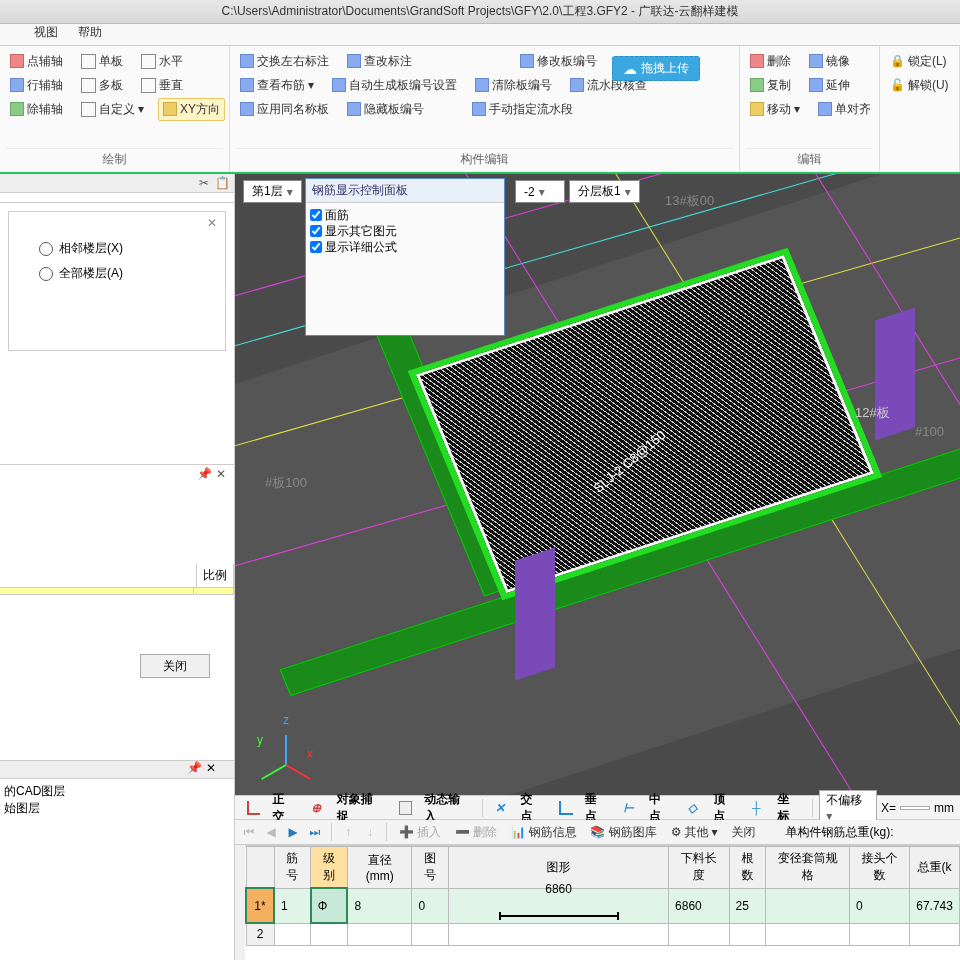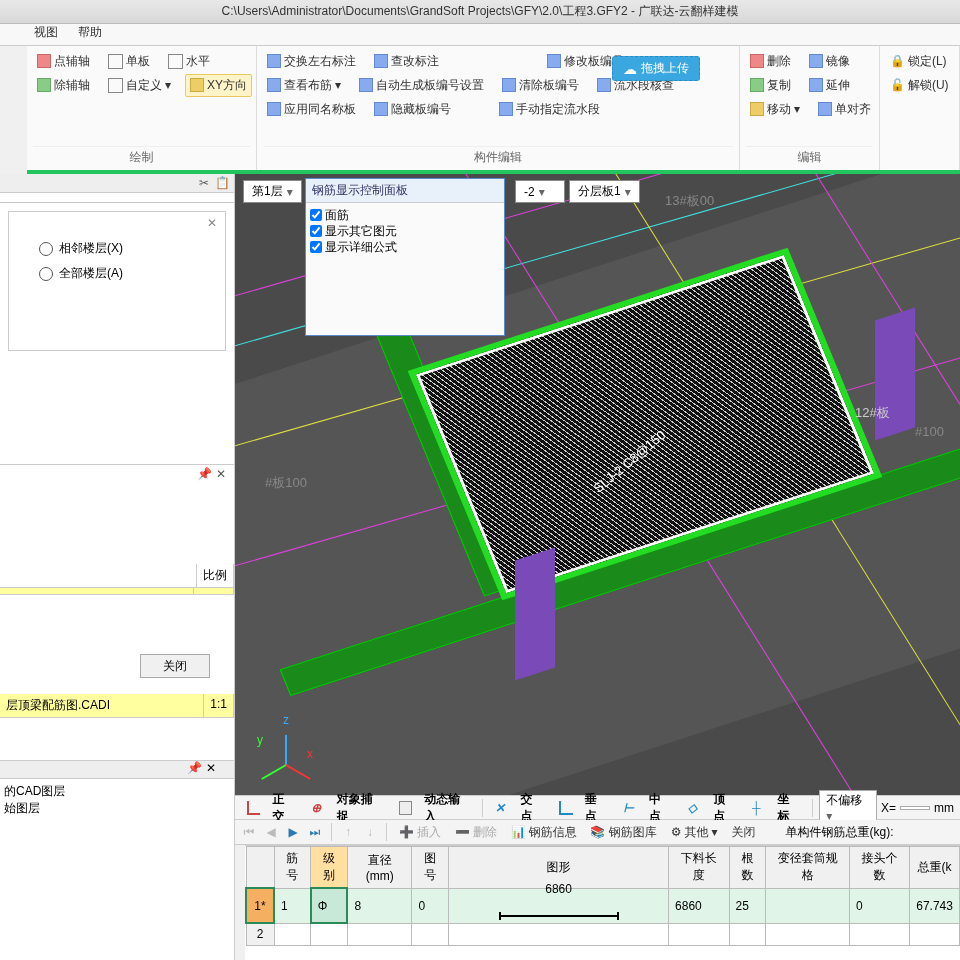--- a/index.html
+++ b/index.html
@@ -1,20 +1,20 @@
 <!DOCTYPE html>
 <html><head>
 <meta charset="utf-8">
 <style>
 * { box-sizing: border-box; margin: 0; padding: 0; font-family: "Microsoft YaHei", SimSun, sans-serif; font-size: 12px; }
 body { width: 960px; height: 960px; background: #f0f0f0; overflow: hidden; position: relative; }
 .titlebar { height: 24px; background: linear-gradient(#e8e8e8,#d8d8d8); display: flex; align-items: center; justify-content: center; color: #333; border-bottom: 1px solid #bbb; }
 .menubar { height: 22px; background: #f8f8f8; display: flex; align-items: flex-start; padding-left: 34px; gap: 20px; border-bottom: 1px solid #ccc; }
 .menubar span { color: #333; cursor: pointer; }
-.ribbon { height: 128px; background: #fafafa; border-bottom: 4px solid #22c55e; display: flex; margin-left: 27px; }
+.ribbon { height: 128px; background: #fafafa; border-bottom: 2px solid #22c55e; display: flex; }
 .ribbon-group { border-right: 1px solid #ddd; padding: 4px 6px; display: flex; flex-direction: column; justify-content: space-between; }
 .ribbon-items { display: flex; flex-direction: column; gap: 2px; }
 .ribbon-row { display: flex; gap: 10px; align-items: center; height: 22px; }
 .ribbon-btn { display: flex; align-items: center; gap: 3px; padding: 2px 4px; color: #333; cursor: pointer; white-space: nowrap; }
 .ribbon-btn.checkbox::before { content: ""; width: 13px; height: 13px; border: 1px solid #888; display: inline-block; }
 .ribbon-btn.active { background: #fff4c7; border: 1px solid #e8c860; border-radius: 2px; }
 .ribbon-label { text-align: center; color: #666; padding-top: 2px; border-top: 1px solid #eee; }
 .icon-sq { width: 14px; height: 14px; display: inline-block; background: #e88; border: 1px solid #c66; }
 .icon-sq.b { background: #8ae; border-color: #68c; }
 .icon-sq.g { background: #8c8; border-color: #6a6; }
@@ -119,20 +119,32 @@
           </span>
         <span class="ribbon-btn checkbox">
             <span>单板</span>
           </span>
         <span class="ribbon-btn checkbox">
             <span>水平</span>
           </span>
       </div>
       <div class="ribbon-row">
         <span class="ribbon-btn">
+            <i class="icon-sq b"></i>
+            <span>行辅轴</span>
+          </span>
+        <span class="ribbon-btn checkbox">
+            <span>多板</span>
+          </span>
+        <span class="ribbon-btn checkbox">
+            <span>垂直</span>
+          </span>
+      </div>
+      <div class="ribbon-row">
+        <span class="ribbon-btn">
             <i class="icon-sq g"></i>
             <span>除辅轴</span>
           </span>
         <span class="ribbon-btn checkbox"><span>自定义</span>▾</span>
         <span class="ribbon-btn active">
             <i class="icon-sq y"></i>
             <span>XY方向</span>
           </span>
       </div>
     </div>
@@ -268,26 +280,20 @@
       <div class="scale-row w">
           <div class="scale-cell" style="flex:1"></div>
           <div class="scale-cell">比例</div>
         </div>
       <div class="scale-row">
           <div class="scale-cell" style="flex:1"></div>
           <div class="scale-cell" style="width:40px"></div>
         </div>
     </div>
     <div class="close-btn">关闭</div>
-    <div style="position:absolute;top:520px;left:0;right:0">
-      <div class="scale-row">
-          <div class="scale-cell" style="flex:1">层顶梁配筋图.CADI</div>
-          <div class="scale-cell">1:1</div>
-        </div>
-    </div>
     <div class="cad-panel">
       <div class="hdr">📌 ✕</div>
       <div class="cad-body">
         <div>的CAD图层</div>
         <div>始图层</div>
       </div>
     </div>
   </div>
 
   <div class="viewport">

